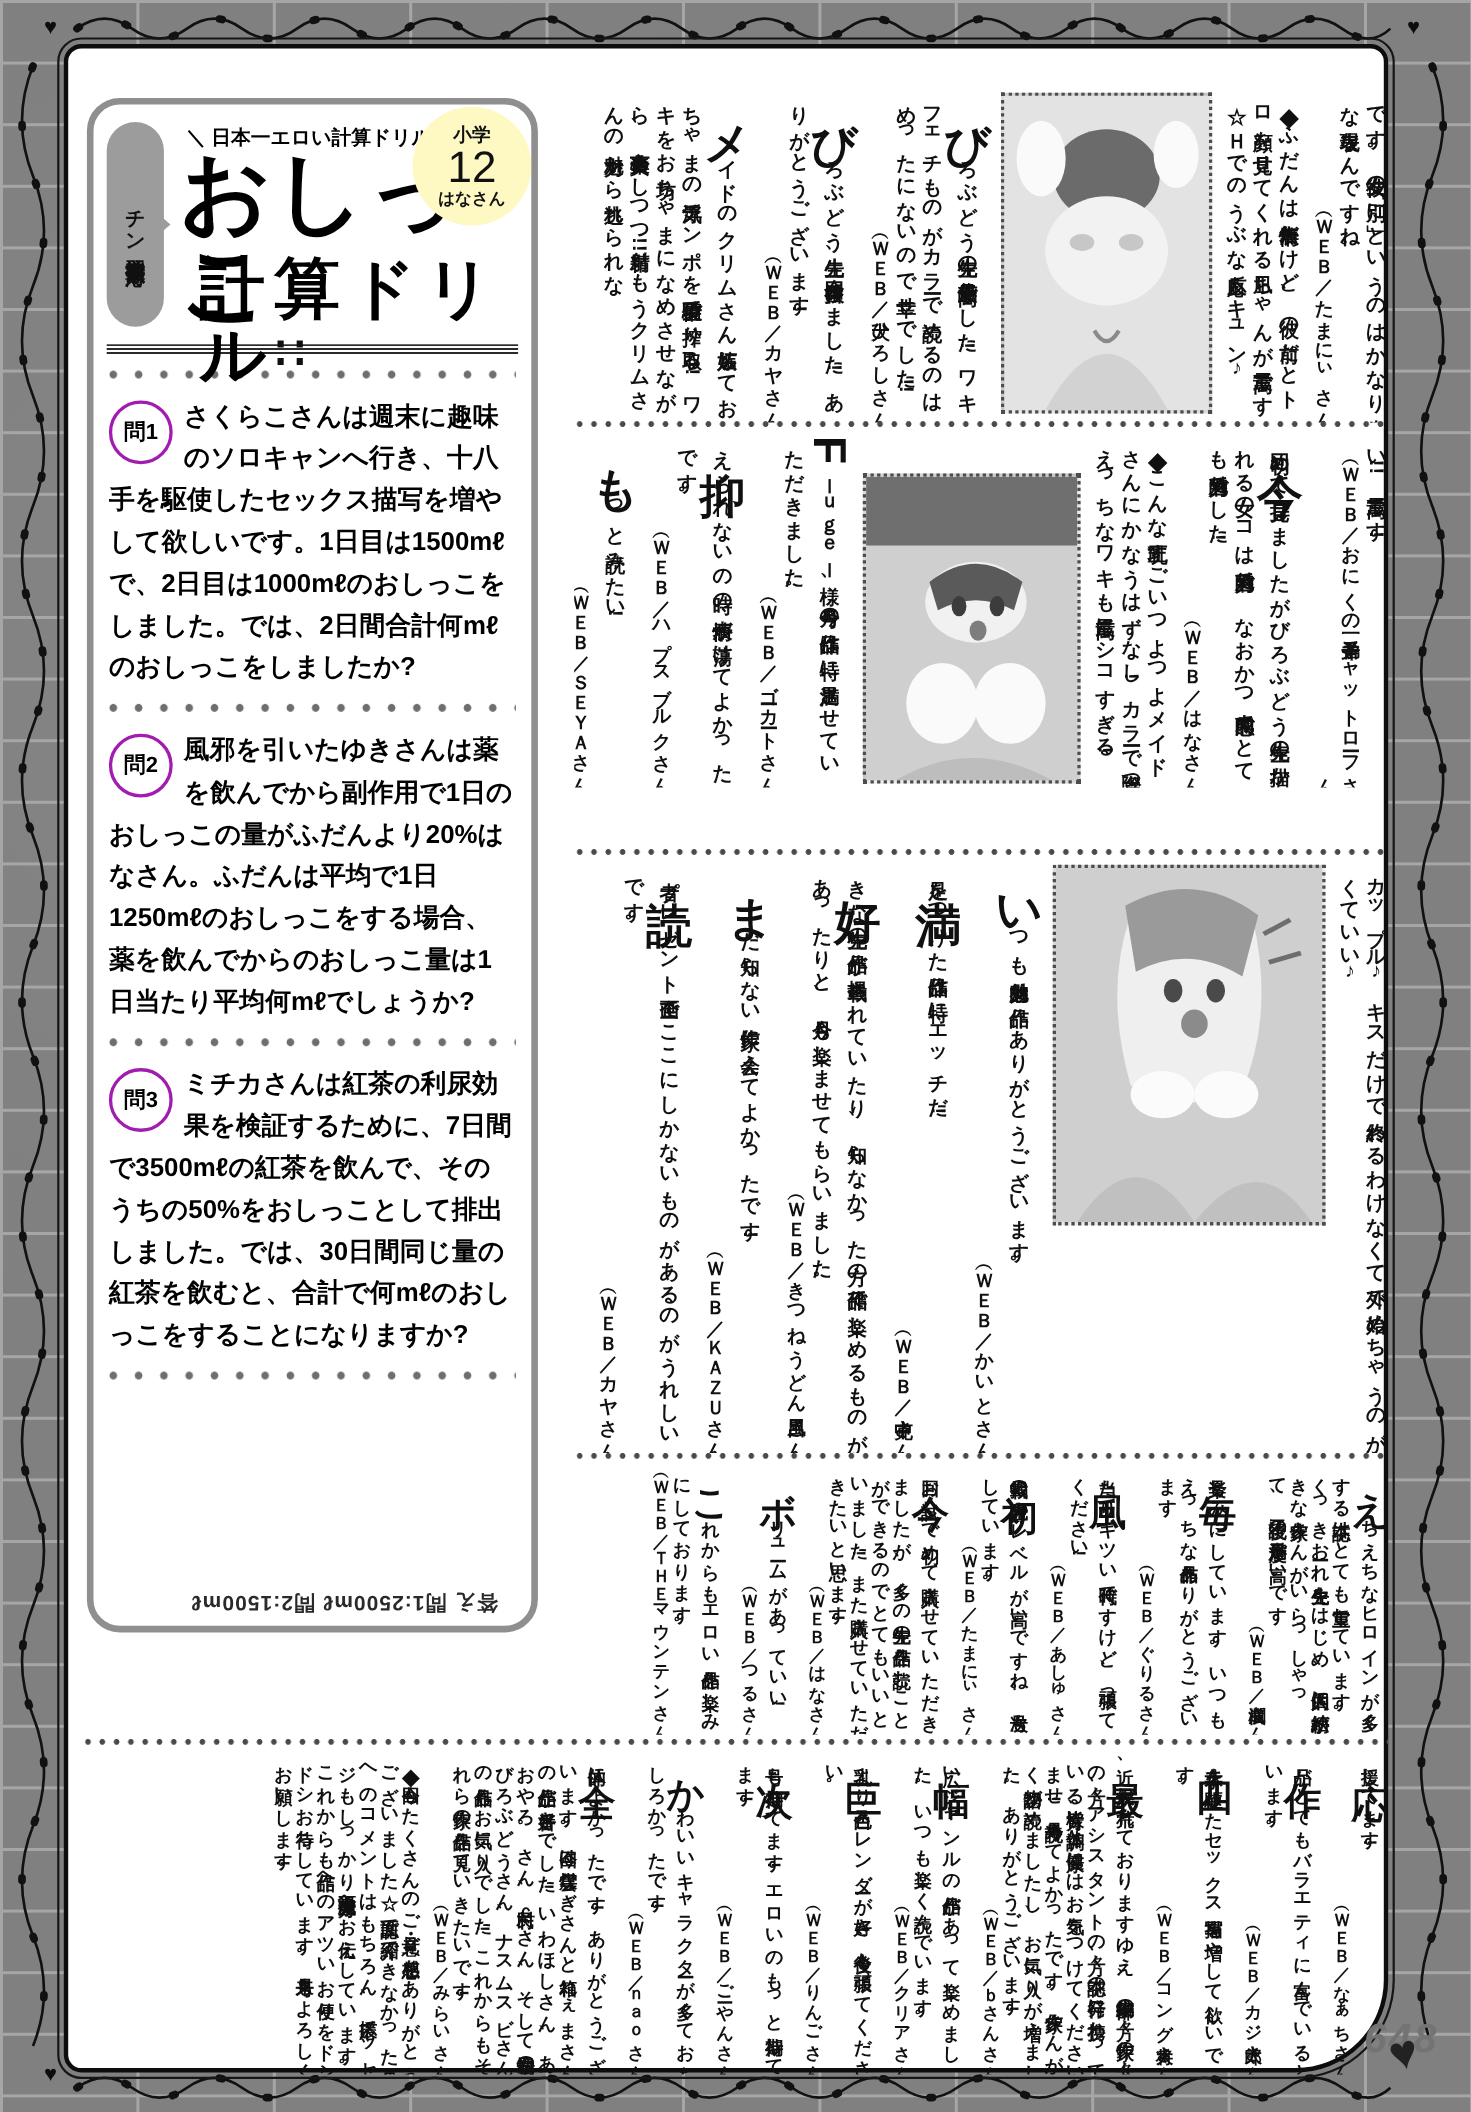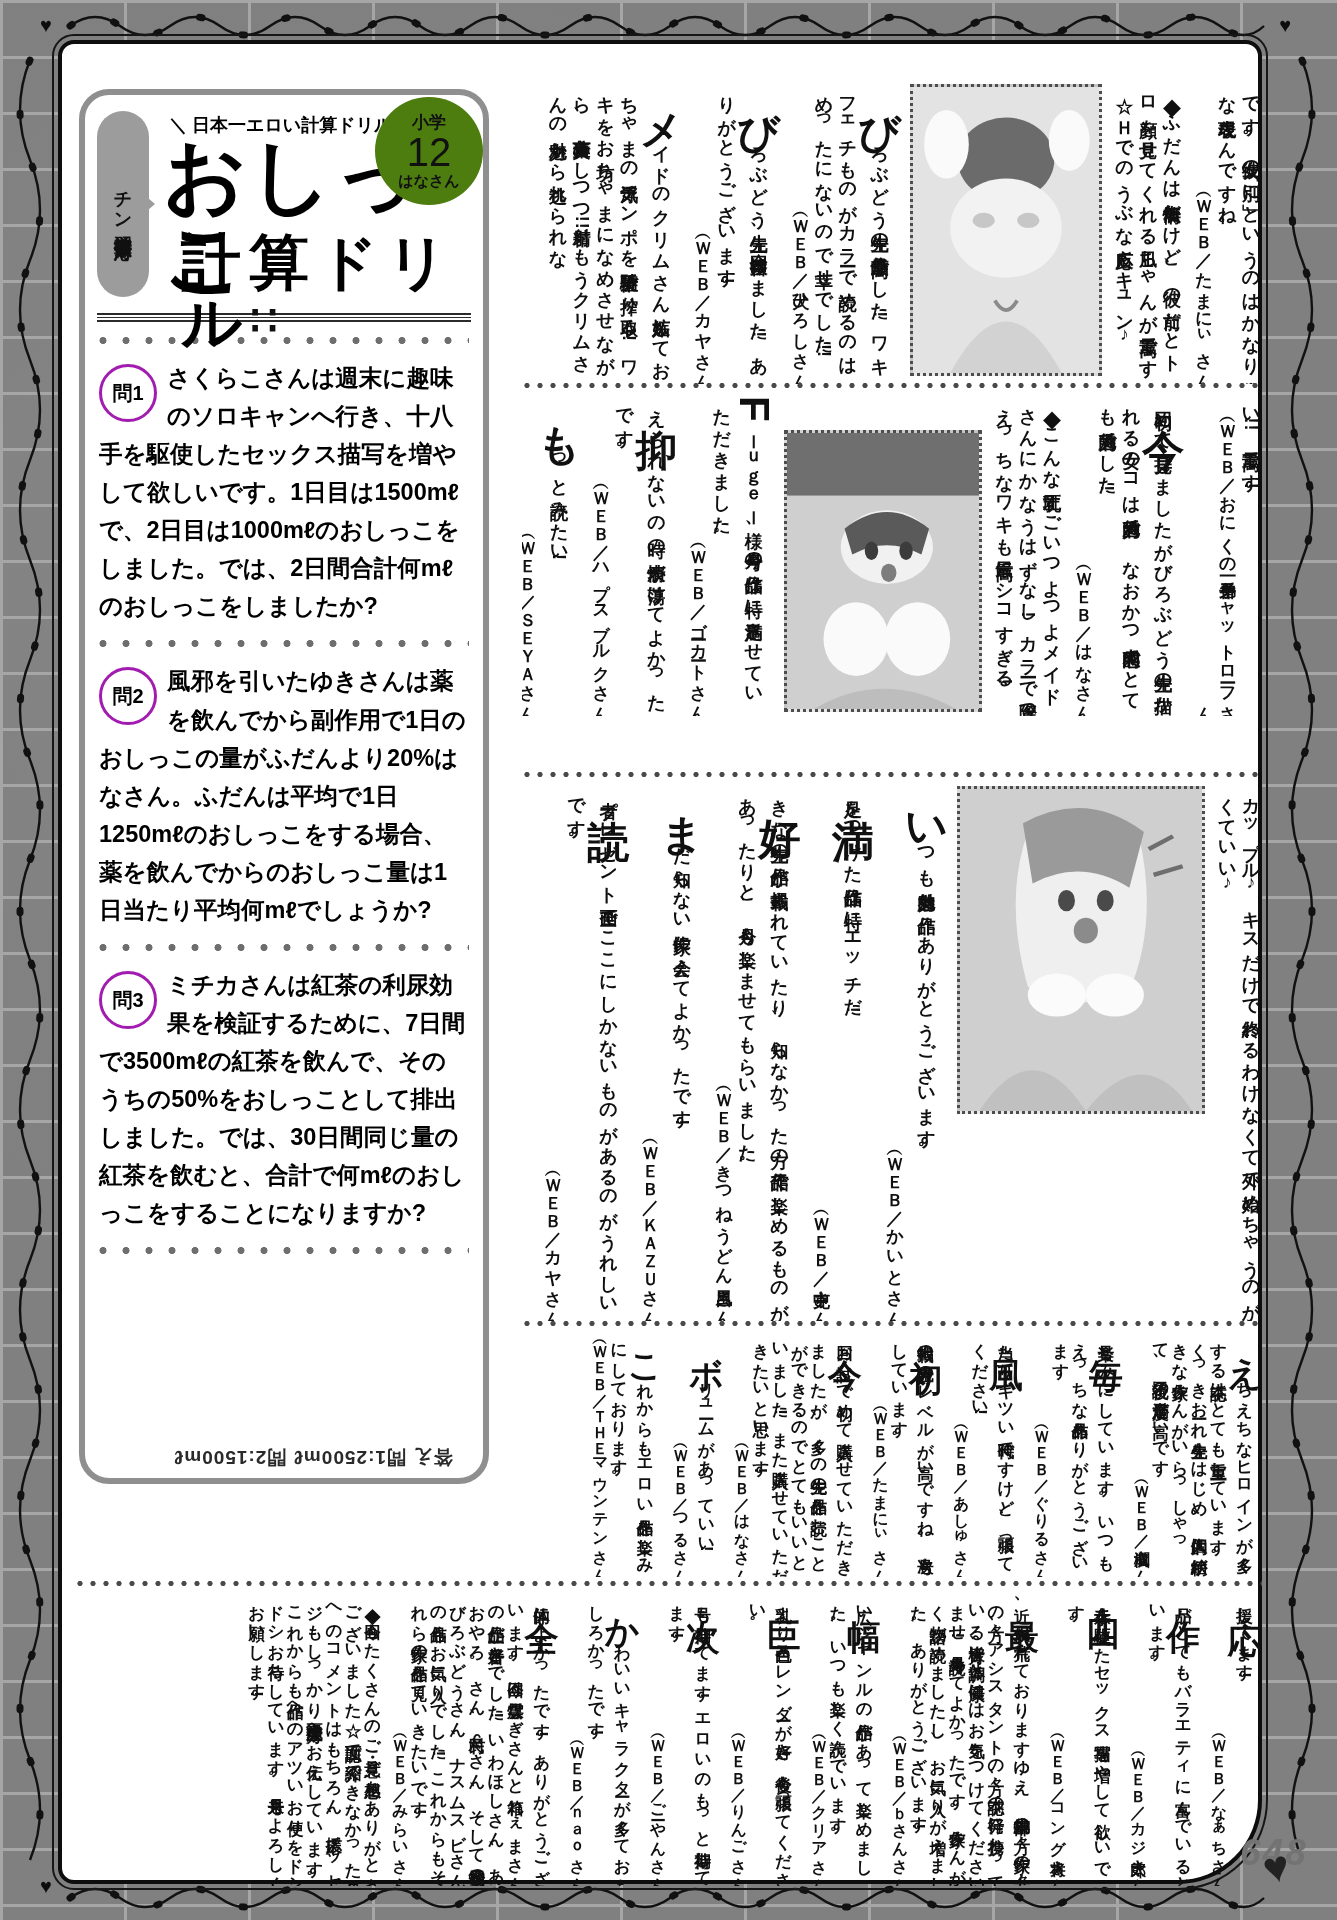--- a/index.html
+++ b/index.html
@@ -39,21 +39,21 @@
   .drill-tag::after{content:"";position:absolute;right:-18px;top:50%;transform:translateY(-50%);
     border:12px solid transparent;border-left:14px solid #9c9c9c;}
   .drill-kicker{position:absolute;left:84px;top:18px;width:230px;text-align:center;
     font-weight:700;font-size:18px;white-space:nowrap;}
   .drill-title1{position:absolute;left:78px;top:40px;font-weight:900;font-size:82px;
     letter-spacing:2px;line-height:1;}
   .drill-title2{position:absolute;left:80px;top:138px;font-weight:900;font-size:60px;
     letter-spacing:8px;line-height:1;margin-left:16px;}
   .title-mark{font-size:42px;letter-spacing:0;vertical-align:8px;color:#111;}
   .grade-badge{position:absolute;right:0px;top:2px;width:108px;height:108px;border-radius:50%;
-    background:#4d7c0f;color:#111;display:flex;flex-direction:column;align-items:center;
+    background:#fef9c3;color:#111;display:flex;flex-direction:column;align-items:center;
     justify-content:center;line-height:1;}
   .grade-badge .g-top{font-size:17px;font-weight:700;}
   .grade-badge .g-num{font-size:40px;font-weight:400;margin:1px 0;}
   .grade-badge .g-bot{font-size:15px;font-weight:700;}
   .triple-rule{height:9px;margin:4px 12px 10px 12px;
     background:repeating-linear-gradient(to bottom,#2b2b2b 0 1.6px,transparent 1.6px 3.6px);}
   .drill-intro{padding:2px 14px 0 14px;font-weight:700;font-size:22.5px;line-height:1.5;}
   .dots{height:9px;margin:14px 14px;
     background:radial-gradient(circle at 4px 4.5px,#6e6e6e 3.2px,transparent 3.8px);
     background-size:23px 9px;background-repeat:repeat-x;}

